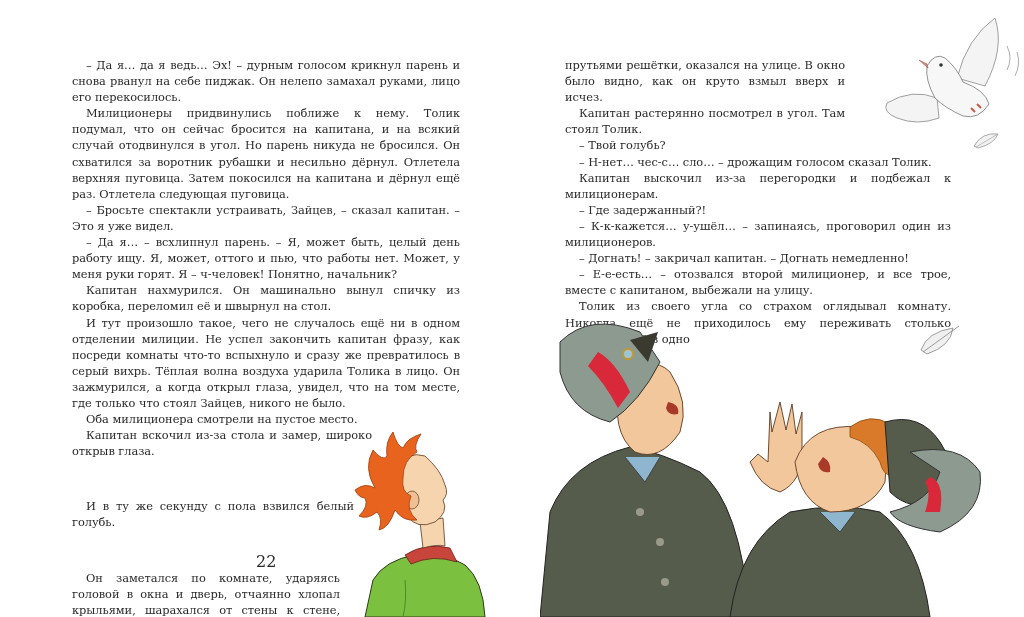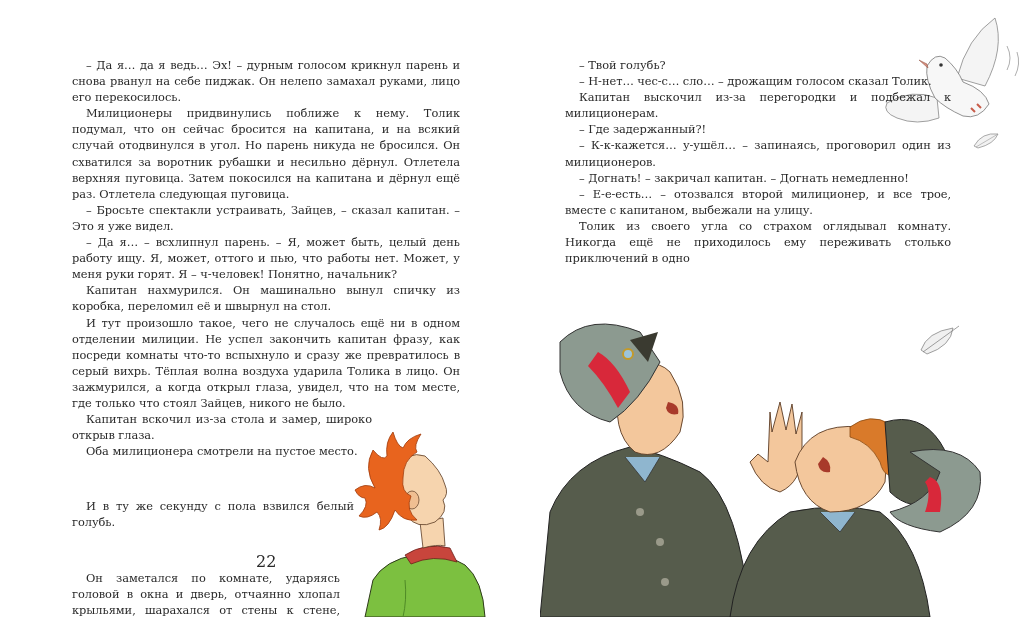--- a/index.html
+++ b/index.html
@@ -22,22 +22,22 @@
 <body>
 
 <div class="page page-left">
   <div class="text left-text">
     <p class="nb" style="text-indent:14px">– Да я… да я ведь… Эх! – дурным голосом крикнул парень и снова рванул на себе пиджак. Он нелепо замахал руками, лицо его перекосилось.</p>
     <p>Милиционеры придвинулись поближе к нему. Толик подумал, что он сейчас бросится на капитана, и на всякий случай отодвинулся в угол. Но парень никуда не бросился. Он схватился за воротник рубашки и несильно дёрнул. Отлетела верхняя пуговица. Затем покосился на капитана и дёрнул ещё раз. Отлетела следующая пуговица.</p>
     <p>– Бросьте спектакли устраивать, Зайцев, – сказал капитан. – Это я уже видел.</p>
     <p>– Да я… – всхлипнул парень. – Я, может быть, целый день работу ищу. Я, может, оттого и пью, что работы нет. Может, у меня руки горят. Я – ч-человек! Понятно, начальник?</p>
     <p>Капитан нахмурился. Он машинально вынул спичку из коробка, переломил её и швырнул на стол.</p>
     <p>И тут произошло такое, чего не случалось ещё ни в одном отделении милиции. Не успел закончить капитан фразу, как посреди комнаты что-то вспыхнуло и сразу же превратилось в серый вихрь. Тёплая волна воздуха ударила Толика в лицо. Он зажмурился, а когда открыл глаза, увидел, что на том месте, где только что стоял Зайцев, никого не было.</p>
+    <p>Оба милиционера смотрели на пустое место.</p>
     <p style="width:300px">Капитан вскочил из-за стола и замер, широко открыв глаза.</p>
-    <p>Оба милиционера смотрели на пустое место.</p>
     <p class="narrow" style="width:282px">И в ту же секунду с пола взвился белый голубь.</p>
     <p class="narrow">Он заметался по комнате, ударяясь головой в окна и дверь, отчаянно хлопал крыльями, шарахался от стены к стене, пока случайно не вылетел прямо в форточку и, скользнув между</p>
   </div>
 
   <div class="page-number">22</div>
 
   <svg class="illus" style="left:345px; top:430px;" width="150" height="187" viewBox="0 0 150 187">
 
     <path d="M20 187 L28 150 Q40 130 70 125 Q100 122 120 135 Q138 150 140 187 Z" fill="#7cc040" stroke="#2e3a1a" stroke-width="1"></path>
     <path d="M60 150 Q62 170 58 187" stroke="#4f8a26" stroke-width="1" fill="none"></path>
@@ -65,20 +65,22 @@
     <path d="M104 100 L108 104 M110 96 L114 100" stroke="#c85c4a" stroke-width="2"></path>
     <path d="M140 38 Q146 50 140 62 M150 44 Q154 56 148 68" stroke="#999" stroke-width="0.8" fill="none"></path>
   </svg>
 
   <svg class="illus" style="left:458px; top:128px;" width="34" height="24" viewBox="0 0 34 24">
     <path d="M4 18 Q12 4 28 6 Q24 16 8 20 Z" fill="#f2f2f2" stroke="#888" stroke-width="0.7"></path>
     <path d="M6 19 L28 6" stroke="#999" stroke-width="0.6"></path>
   </svg>
 
   <div class="text right-text" style="left:53px;">
+    <p class="nb narrow">прутьями решётки, оказался на улице. В окно было видно, как он круто взмыл вверх и исчез.</p>
+    <p class="narrow">Капитан растерянно посмотрел в угол. Там стоял Толик.</p>
     <p>– Твой голубь?</p>
     <p>– Н-нет… чес-с… сло… – дрожащим голосом сказал Толик.</p>
     <p>Капитан выскочил из-за перегородки и подбежал к милиционерам.</p>
     <p>– Где задержанный?!</p>
     <p>– К-к-кажется… у-ушёл… – запинаясь, проговорил один из милиционеров.</p>
     <p>– Догнать! – закричал капитан. – Догнать немедленно!</p>
     <p>– Е-е-есть… – отозвался второй милиционер, и все трое, вместе с капитаном, выбежали на улицу.</p>
     <p>Толик из своего угла со страхом оглядывал комнату. Никогда ещё не приходилось ему переживать столько приключений в одно</p>
   </div>
 

